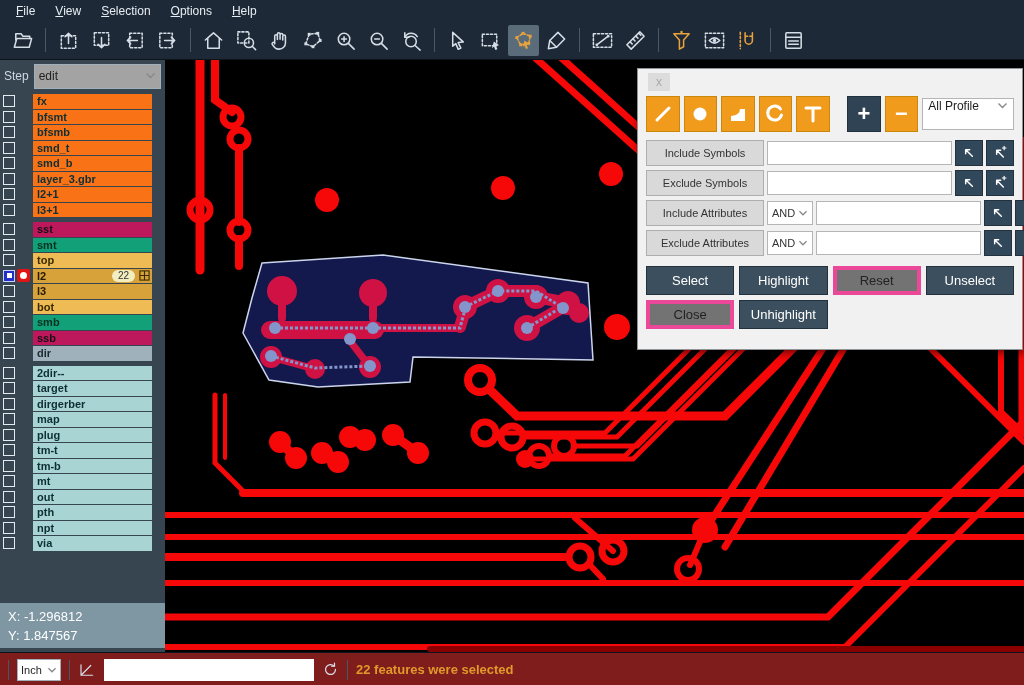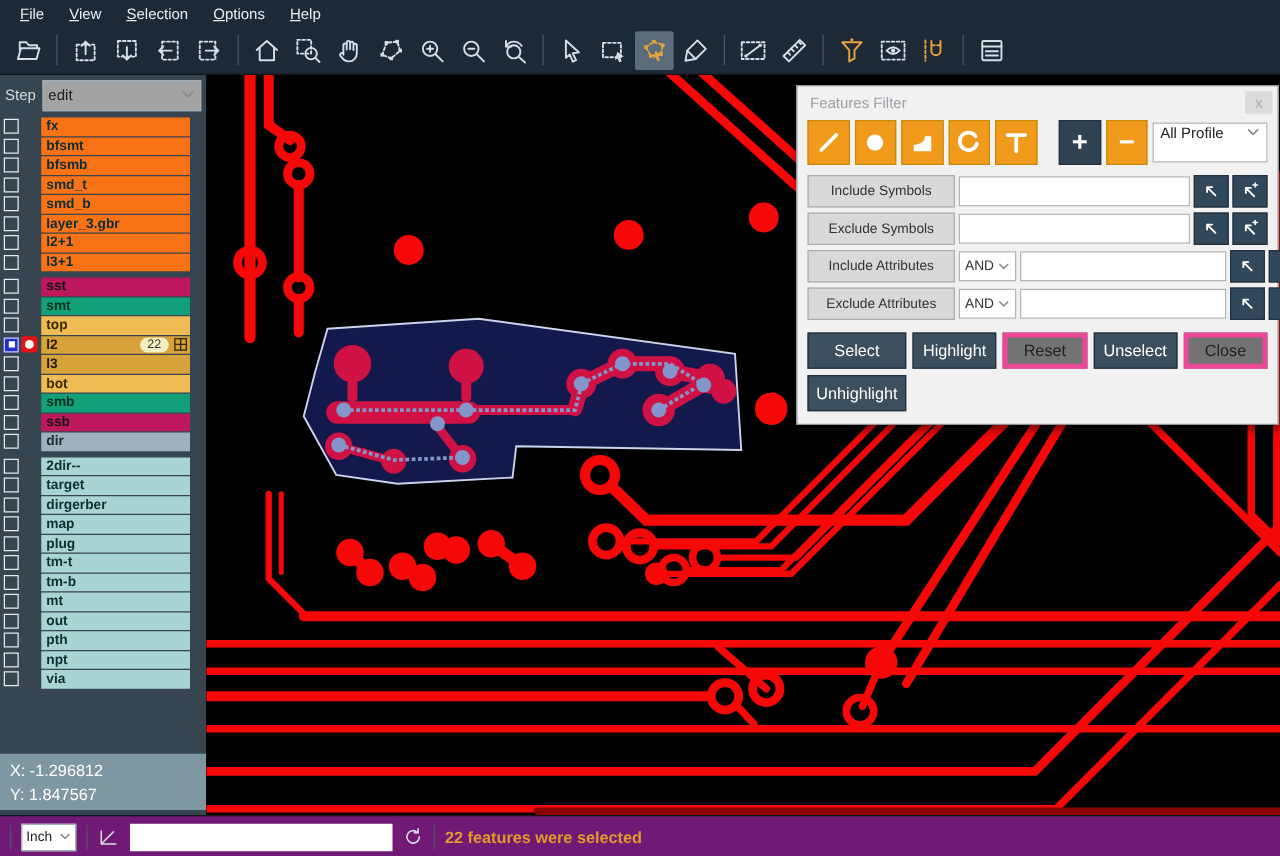--- a/index.html
+++ b/index.html
@@ -66,26 +66,26 @@
     display:flex;align-items:flex-start;justify-content:space-between;padding:0 5px;font-size:12px;color:#222;}
   .fields{padding:0 8px;}
   .frow{display:flex;align-items:center;margin-bottom:4px;gap:3px;}
   .flabel{width:116px;height:24px;background:#d9d9d9;border:1px solid #aeaeae;font-size:11px;color:#333;
     display:flex;align-items:center;justify-content:center;flex:0 0 auto;}
   .fand{width:46px;height:24px;background:#fff;border:1px solid #b5b5b5;font-size:11px;color:#333;
     display:flex;align-items:center;justify-content:space-between;padding:0 4px;box-sizing:border-box;flex:0 0 auto;}
   .finput{flex:1;height:24px;border:1px solid #b5b5b5;background:#fff;box-sizing:border-box;padding:0 4px;font-size:12px;}
   .fpick{width:26px;height:24px;background:#31475a;border:1px solid #22313e;color:#fff;display:flex;
     align-items:center;justify-content:center;flex:0 0 auto;}
-  .btn-grid{display:grid;grid-template-columns:1fr 1fr 1fr 1fr 1fr;gap:5px;padding:6px 8px 10px 8px;}
+  .btn-grid{display:grid;grid-template-columns:1fr 1fr 1fr 1fr;gap:5px;padding:6px 8px 20px 8px;}
   .b{height:29px;font-size:13px;font-family:"Liberation Sans",sans-serif;border:1px solid #22313e;}
   .b.navy{background:#3b4f5e;color:#fff;}
   .b.lite{background:#737373;color:#222;border:4px solid #ec4899;}
   
-  .statusbar{position:absolute;left:0;top:652px;width:1024px;height:34px;background:#701a75;
+  .statusbar{position:absolute;left:0;top:652px;width:1024px;height:34px;background:#7f1d1d;
     display:flex;align-items:center;gap:8px;padding:0 8px;box-sizing:border-box;border-top:1px solid #0d141b;}
   .ssep{width:1px;height:20px;background:#45586a;}
   .unit-select{width:44px;height:22px;background:#fff;border:1px solid #9fb0ba;display:flex;align-items:center;
     justify-content:space-between;padding:0 3px;font-size:11px;color:#222;box-sizing:border-box;}
   .sb-icon{color:#d5dde6;display:flex;align-items:center;}
   .sb-input{width:210px;height:22px;border:none;background:#fff;box-sizing:border-box;padding:0 4px;font-size:12px;}
   .sb-msg{color:#e2992b;font-size:13px;font-weight:700;}
 </style>
 </head>
 <body>
@@ -602,21 +602,20 @@
           <path d="M208,268 H295 L300,249"></path>
           <path d="M300,247 L333,231 H371 L398,248"></path>
           <path d="M362,268 L392,250"></path>
         </g>
       </g>
     </svg>
   </div>
 
   <div class="dialog">
     <div class="dlg-title">
-      <span class="t">Features Filter</span>
       <span class="dlg-close">x</span>
     </div>
     <div class="shape-row">
         <div class="sq or">
           <svg width="24" height="24" viewBox="0 0 24 24">
             <path d="M6 18 L18 6" stroke="currentColor" stroke-width="3" stroke-linecap="round" fill="none"></path>
           </svg>
         </div>
         <div class="sq or">
           <svg width="24" height="24" viewBox="0 0 24 24">

